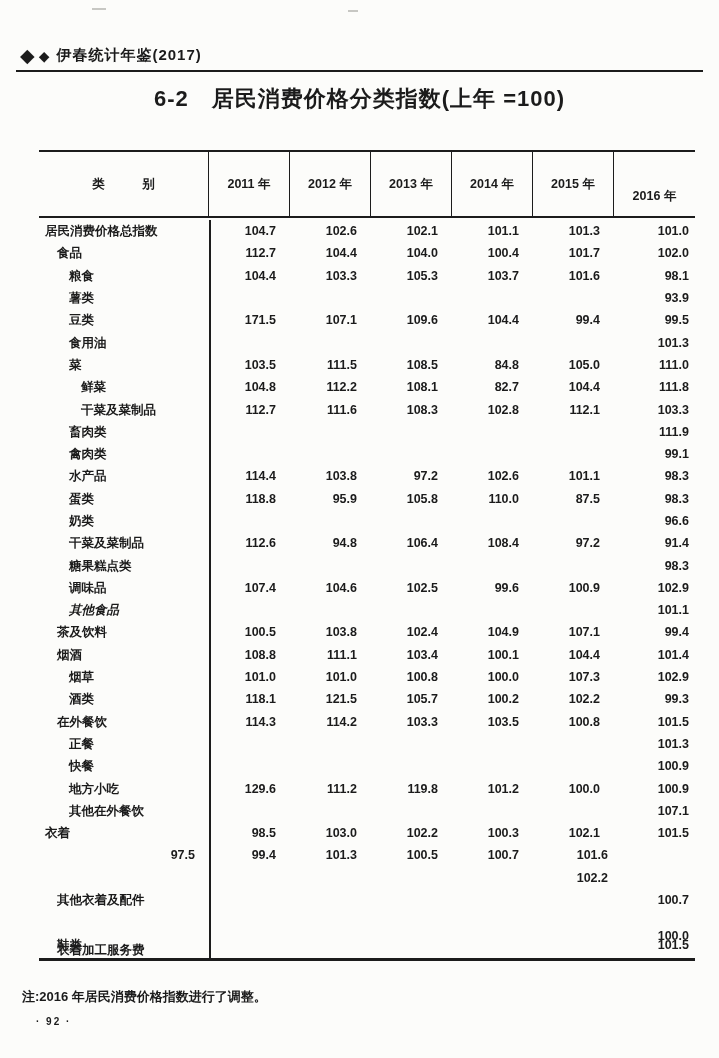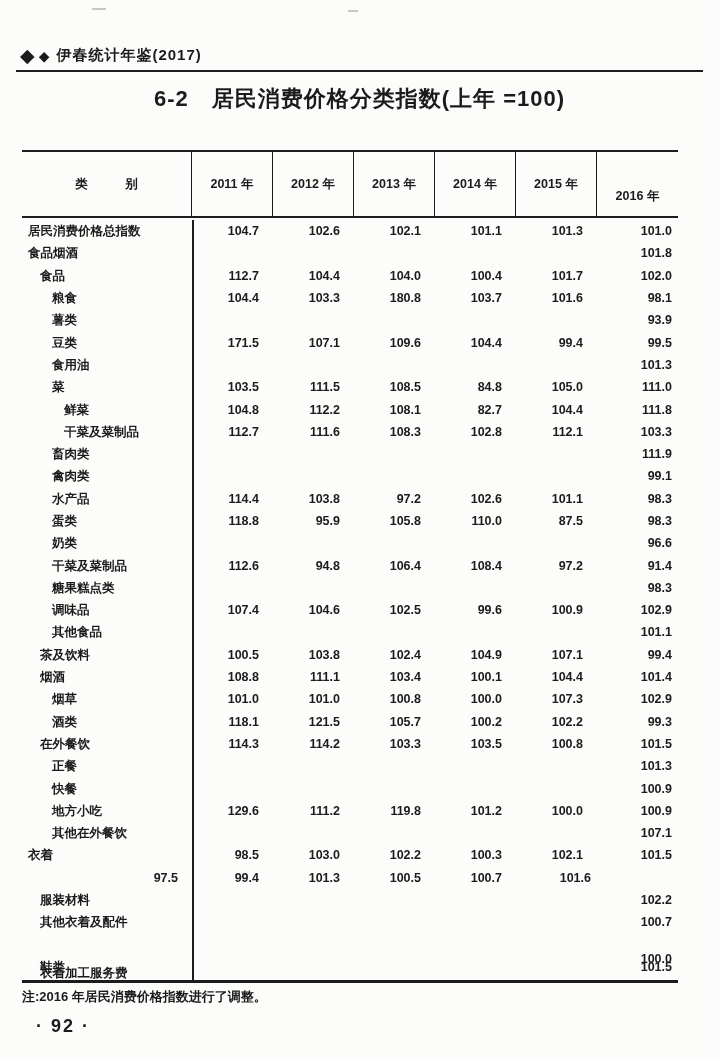--- a/index.html
+++ b/index.html
@@ -31,21 +31,21 @@
 
   
   .page-title {
     position:absolute; top:84px; left:0; width:100%;
     text-align:center; font-size:22px; font-weight:700;
     letter-spacing:1px;
   }
 
   
   .stat-table {
-    position:absolute; left:22px; top:150px;
+    position:absolute; left:39px; top:150px;
     width:656px;
     border-top:2px solid #1c1c1c;
     border-bottom:3px solid #1c1c1c;
     font-weight:700;
   }
   .thead {
     display:grid;
     grid-template-columns:170px repeat(6,81px);
     height:66px;
     border-bottom:2px solid #1c1c1c;
@@ -69,21 +69,21 @@
   }
   .td.num { text-align:right; padding-right:14px; }
   .td.num:last-child { padding-right:6px; }
 
   .footnote {
     position:absolute; left:22px; top:988px;
     font-size:13px; font-weight:700;
   }
   .page-number {
     position:absolute; left:36px; top:1016px;
-    font-size:18px; font-weight:700; letter-spacing:2px;
+    font-size:10px; font-weight:700; letter-spacing:2px;
   }
 </style>
 </head>
 <body>
 
 <div class="page">
 
   <div class="artifact a1"></div>
   <div class="artifact a2"></div>
 
@@ -110,42 +110,33 @@
         <div class="tr">
           <div class="td label" style="padding-left: 6px;">居民消费价格总指数</div>
           <div class="td num">104.7</div>
           <div class="td num">102.6</div>
           <div class="td num">102.1</div>
           <div class="td num">101.1</div>
           <div class="td num">101.3</div>
           <div class="td num">101.0</div>
         </div>
         <div class="tr">
-          <div class="td label" style="padding-left: 6px;">食品烟酒</div>
-          <div class="td num"></div>
-          <div class="td num"></div>
-          <div class="td num"></div>
-          <div class="td num"></div>
-          <div class="td num"></div>
-          <div class="td num">101.8</div>
-        </div>
-        <div class="tr">
           <div class="td label" style="padding-left: 18px;">食品</div>
           <div class="td num">112.7</div>
           <div class="td num">104.4</div>
           <div class="td num">104.0</div>
           <div class="td num">100.4</div>
           <div class="td num">101.7</div>
           <div class="td num">102.0</div>
         </div>
         <div class="tr">
           <div class="td label" style="padding-left: 30px;">粮食</div>
           <div class="td num">104.4</div>
           <div class="td num">103.3</div>
-          <div class="td num">180.8</div>
+          <div class="td num">105.3</div>
           <div class="td num">103.7</div>
           <div class="td num">101.6</div>
           <div class="td num">98.1</div>
         </div>
         <div class="tr">
           <div class="td label" style="padding-left: 30px;">薯类</div>
           <div class="td num"></div>
           <div class="td num"></div>
           <div class="td num"></div>
           <div class="td num"></div>
@@ -263,21 +254,21 @@
         <div class="tr">
           <div class="td label" style="padding-left: 30px;">调味品</div>
           <div class="td num">107.4</div>
           <div class="td num">104.6</div>
           <div class="td num">102.5</div>
           <div class="td num">99.6</div>
           <div class="td num">100.9</div>
           <div class="td num">102.9</div>
         </div>
         <div class="tr">
-          <div class="td label" style="padding-left: 30px;">其他食品</div>
+          <div class="td label" style="padding-left: 30px; font-style: italic;">其他食品</div>
           <div class="td num"></div>
           <div class="td num"></div>
           <div class="td num"></div>
           <div class="td num"></div>
           <div class="td num"></div>
           <div class="td num">101.1</div>
         </div>
         <div class="tr">
           <div class="td label" style="padding-left: 18px;">茶及饮料</div>
           <div class="td num">100.5</div>
@@ -370,21 +361,20 @@
         </div>
         <div class="tr">
           <div class="td num">97.5</div>
           <div class="td num">99.4</div>
           <div class="td num">101.3</div>
           <div class="td num">100.5</div>
           <div class="td num">100.7</div>
           <div class="td num">101.6</div>
         </div>
         <div class="tr">
-          <div class="td label" style="padding-left: 18px;">服装材料</div>
           <div class="td num"></div>
           <div class="td num"></div>
           <div class="td num"></div>
           <div class="td num"></div>
           <div class="td num"></div>
           <div class="td num">102.2</div>
         </div>
         <div class="tr">
           <div class="td label" style="padding-left: 18px;">其他衣着及配件</div>
           <div class="td num"></div>

